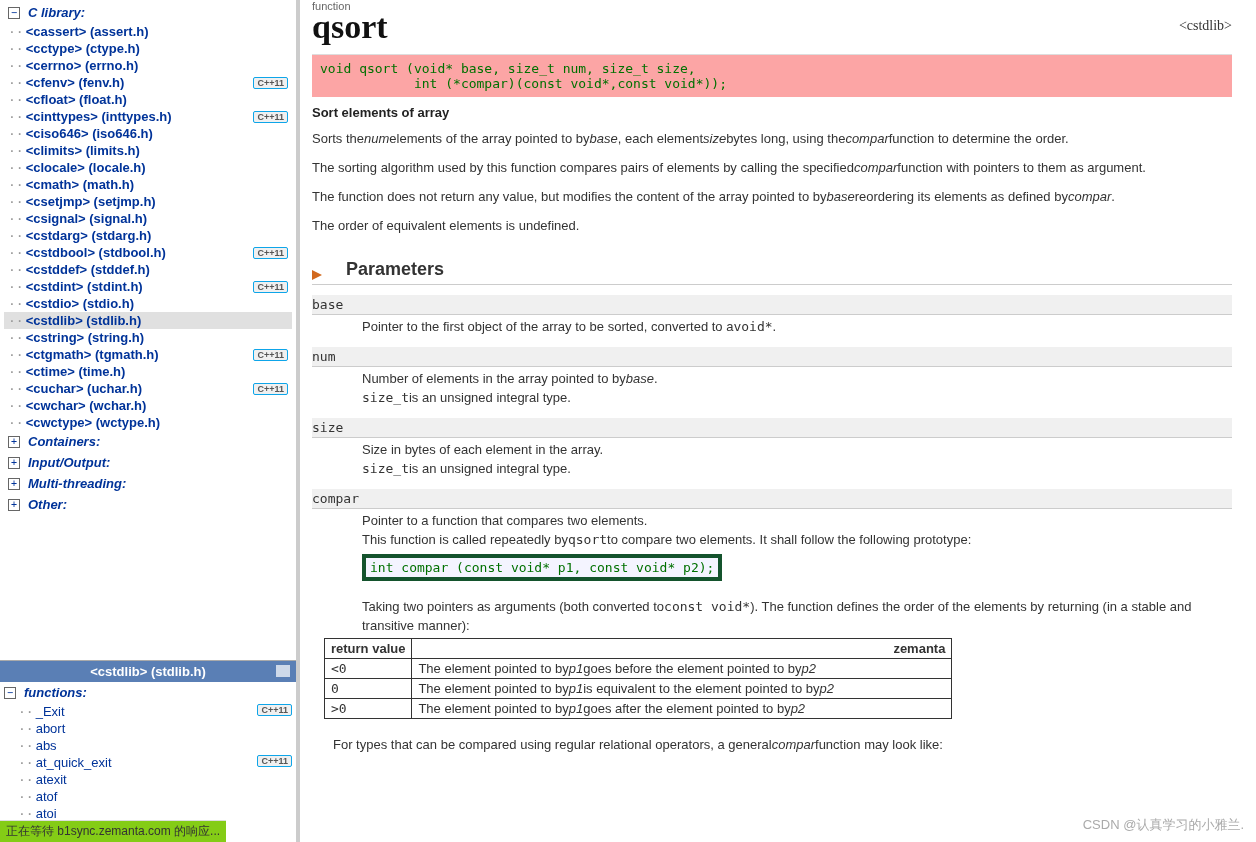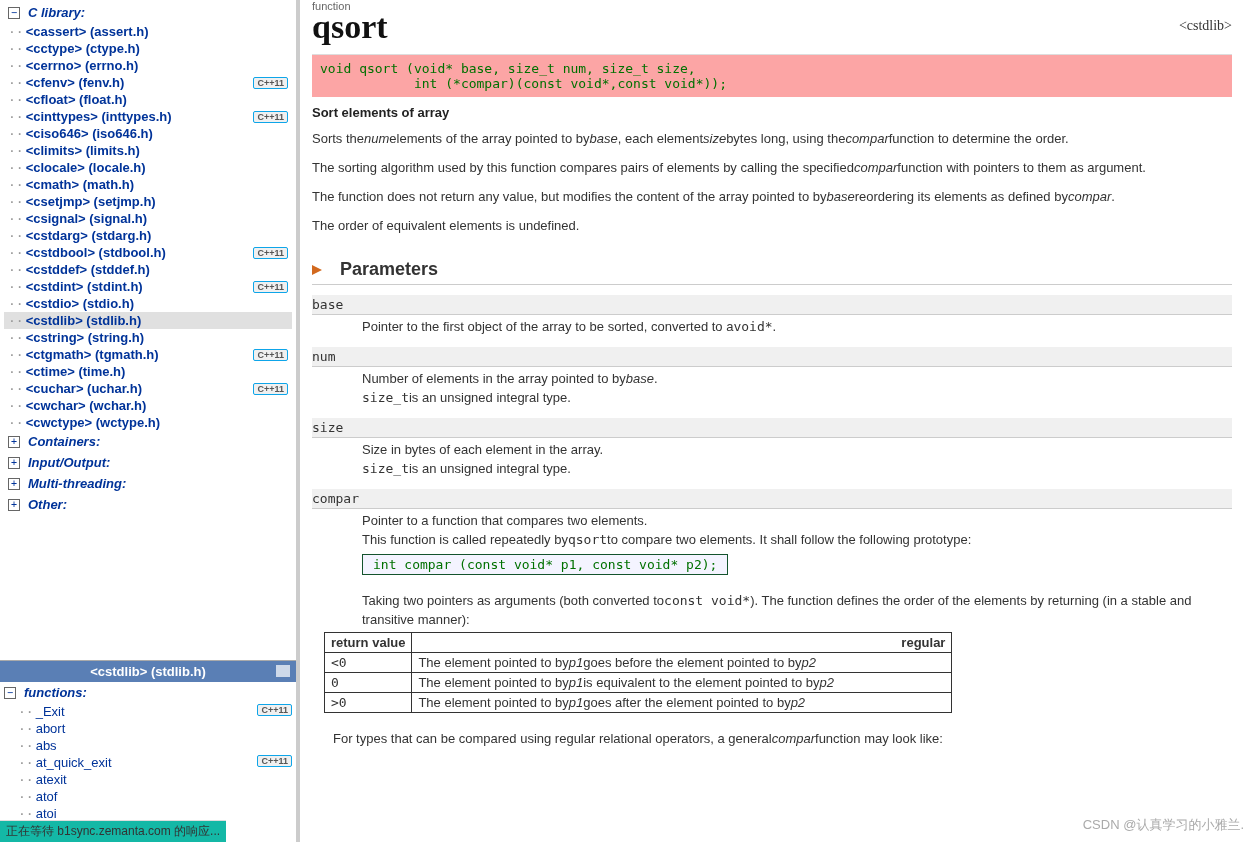--- a/index.html
+++ b/index.html
@@ -23,27 +23,27 @@
 .crumb { font-size: 11px; color: #666; }
 .page-title { font-family: Verdana; font-size: 34px; font-weight: bold; color: #111; margin-top: -4px; }
 .header-tag { position: absolute; right: 24px; top: 18px; font-family: Liberation Serif, serif; font-size: 14px; margin-left: 22px; }
 .signature { font-family: monospace; color: #007000; padding: 6px 8px; background: #fca5a5; border-top: 1px solid #ddd; margin-top: 8px; font-size: 13px; white-space: pre; }
 .section-title { font-weight: bold; margin: 8px 0 6px; color: #222; }
 .para { margin: 10px 0; line-height: 1.45; }
 .h-param { font-family: monospace; background: #f0f0f0; border-bottom: 1px solid #ccc; padding: 2px 0; margin-top: 10px; }
 .param-desc { margin-left: 50px; margin-top: 2px; line-height: 1.5; }
 .mono { font-family: monospace; }
 .italic { font-style: italic; }
-.sec-heading { font-size: 18px; font-weight: bold; border-bottom: 1px solid #ccc; padding-bottom: 4px; margin: 24px 0 8px; display: flex; align-items: center; gap: 18px; }
+.sec-heading { font-size: 18px; font-weight: bold; border-bottom: 1px solid #ccc; padding-bottom: 4px; margin: 24px 0 8px; display: flex; align-items: flex-end; gap: 24px; }
 .tri { width: 0; height: 0; border-left: 10px solid #d2691e; border-top: 5px solid transparent; border-bottom: 5px solid transparent; }
-.proto-box { border: 1px solid #14532d; background: #f4f4ff; font-family: monospace; padding: 2px 10px; display: inline-block; margin: 4px 0 4px 50px; color: #007000; }
+.proto-box { border: 4px solid #14532d; background: #f4f4ff; font-family: monospace; padding: 2px 4px; display: inline-block; margin: 4px 0 4px 50px; color: #007000; }
 table.ret { border-collapse: collapse; margin-left: 12px; margin-top: 2px; }
 table.ret th, table.ret td { border: 1px solid #333; padding: 2px 6px; text-align: left; font-size: 13px; }
 table.ret th { font-weight: bold; text-align: right; }
-.status-bar { position: absolute; bottom: 0; left: 0; background: #14b8a6; padding: 2px 6px; font-size: 12px; border-top: 1px solid #ddd; }
+.status-bar { position: absolute; bottom: 0; left: 0; background: #84cc16; padding: 2px 6px; font-size: 12px; border-top: 1px solid #ddd; }
 .watermark { position: absolute; bottom: 8px; right: 12px; color: #aaa; font-size: 13px; }
 </style>
 </head>
 <body>
 
 <div class="container">
   <div class="sidebar">
     <div class="sidebar-top">
       <div class="nav-item">
         <span class="tree-icon">−</span>
@@ -226,21 +226,21 @@
       <span>Pointer to a function that compares two elements.</span><br>
       <span>This function is called repeatedly by</span><span class="mono">qsort</span><span>to compare two elements. It shall follow the following prototype:</span>
     </div>
     <div class="proto-box">int compar (const void* p1, const void* p2);</div>
     <div class="param-desc" style="margin-top:12px"><span>Taking two pointers as arguments (both converted to</span><span class="mono">const void*</span><span>). The function defines the order of the elements by returning (in a stable and transitive manner):</span></div>
 
     <table class="ret">
       <tbody>
           <tr>
             <th>return value</th>
-            <th style="width:540px">regular</th>
+            <th style="width:540px">zemanta</th>
           </tr>
       </tbody>
         <tbody id="ret-rows">
           <tr>
             <td class="mono">&lt;0</td>
             <td>The element pointed to by<span class="italic">p1</span>goes before the element pointed to by<span class="italic">p2</span></td>
           </tr>
           <tr>
             <td class="mono">0</td>
             <td>The element pointed to by<span class="italic">p1</span>is equivalent to the element pointed to by<span class="italic">p2</span></td>

